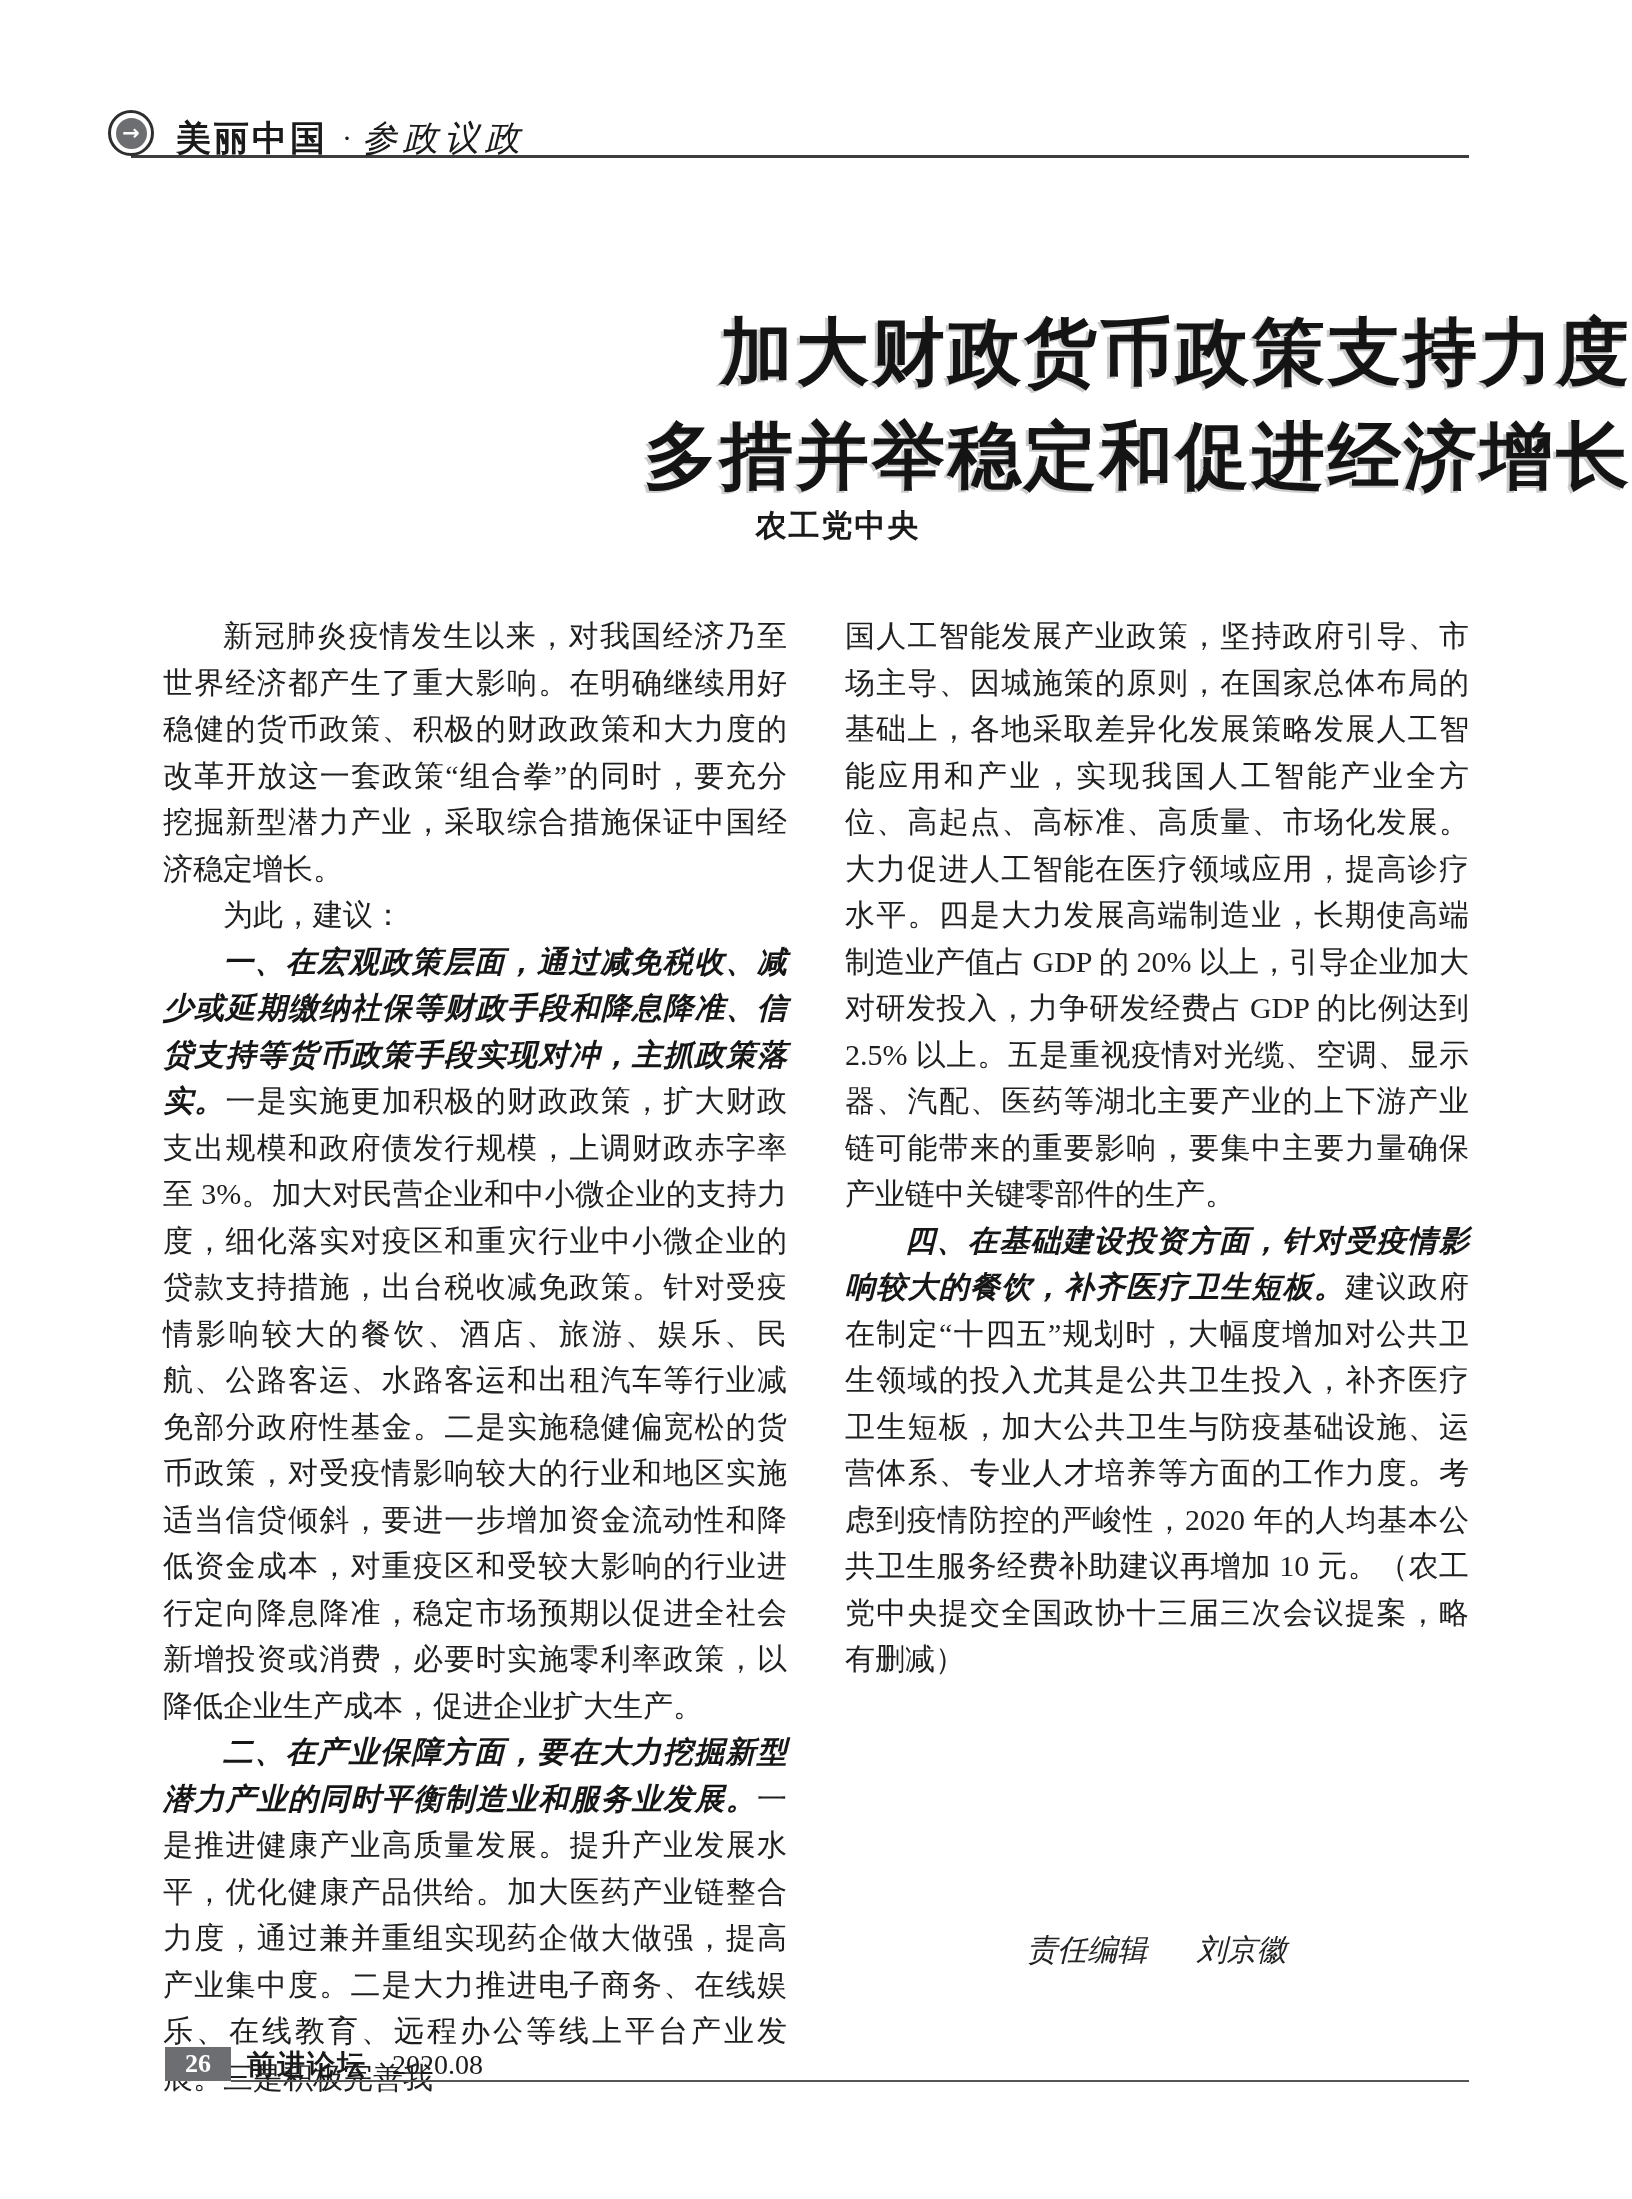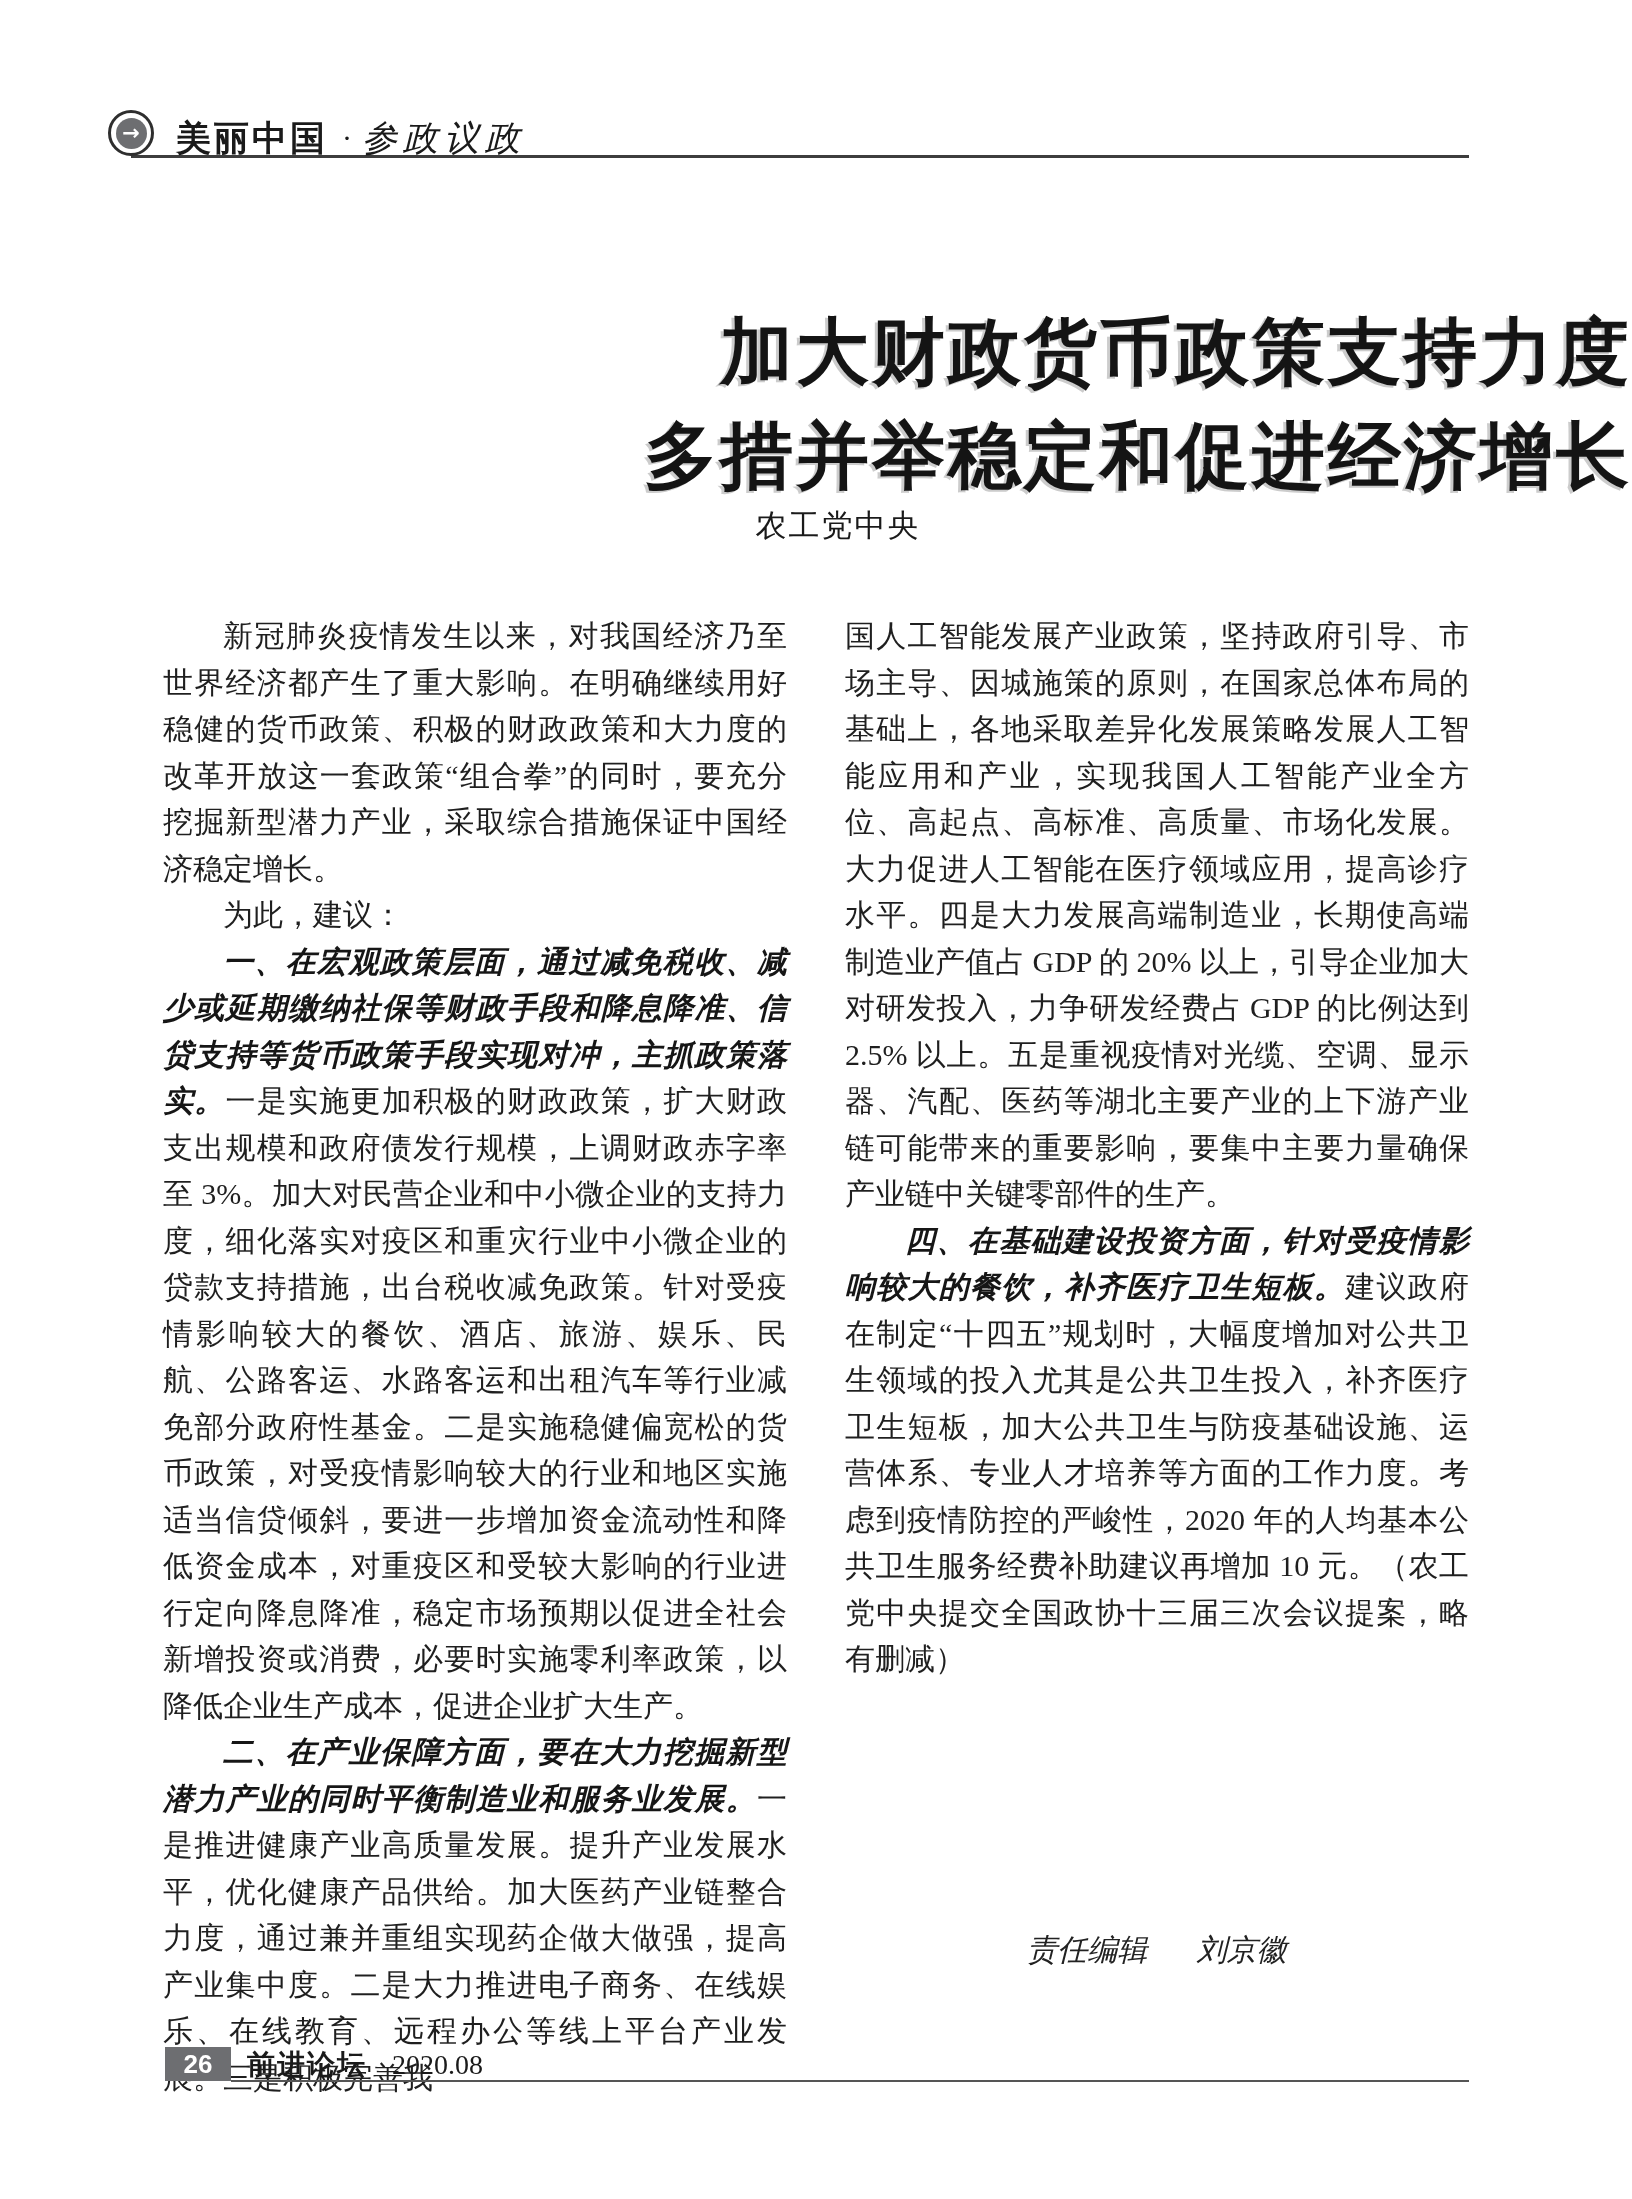--- a/index.html
+++ b/index.html
@@ -49,21 +49,21 @@
 
   
   .title{
     position:absolute;left:0;right:0;top:300px;text-align:right;
     font-family:"Liberation Sans",sans-serif;font-weight:900;
     font-size:73px;line-height:104px;letter-spacing:3px;color:#141414;
     text-shadow:-3px 2px 0 #cccccc;
   }
   .author{
     position:absolute;left:0;right:0;top:505px;text-align:center;
-    font-family:"Liberation Sans",sans-serif;font-weight:400;
+    font-family:"Liberation Sans",sans-serif;font-weight:700;
     font-size:31px;letter-spacing:2px;color:#1a1a1a;padding-left:44px;
   }
 
   
   .col{
     position:absolute;top:613px;width:624px;
     font-size:30px;line-height:46.5px;text-align:justify;
     color:#1f1f1f;
   }
   .col-left{left:163px;}
@@ -79,21 +79,21 @@
     position:absolute;left:845px;top:1930px;width:624px;text-align:center;
     font-style:italic;font-size:30px;color:#222;white-space:nowrap;
   }
   .editor-name{margin-left:42px;}
 
   
   .footer-box{
     position:absolute;left:165px;top:2047px;width:66px;height:34px;
     background:#6d6e71;color:#ffffff;
     display:flex;align-items:center;justify-content:center;
-    font-family:Liberation Sans, sans-serif;font-weight:700;font-size:26px;
+    font-family:Liberation Serif, serif;font-weight:700;font-size:26px;
   }
   .footer-journal{
     position:absolute;left:247px;top:2048px;
     font-family:"Liberation Sans",sans-serif;font-weight:700;
     font-size:28px;letter-spacing:2px;color:#1a1a1a;line-height:34px;
   }
   .footer-issue{
     position:absolute;left:392px;top:2048px;
     font-family:"Liberation Serif",serif;font-size:28px;color:#1a1a1a;line-height:34px;
   }

